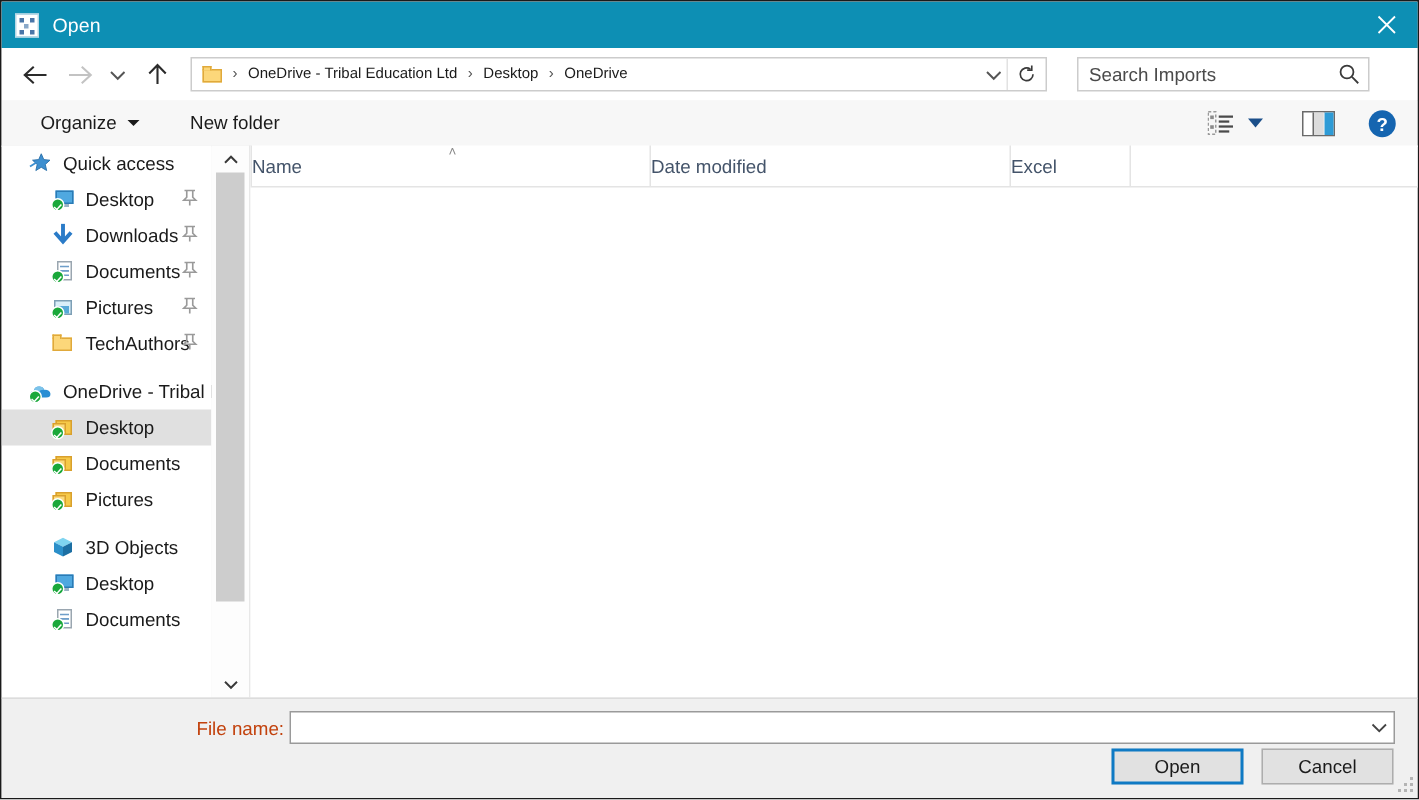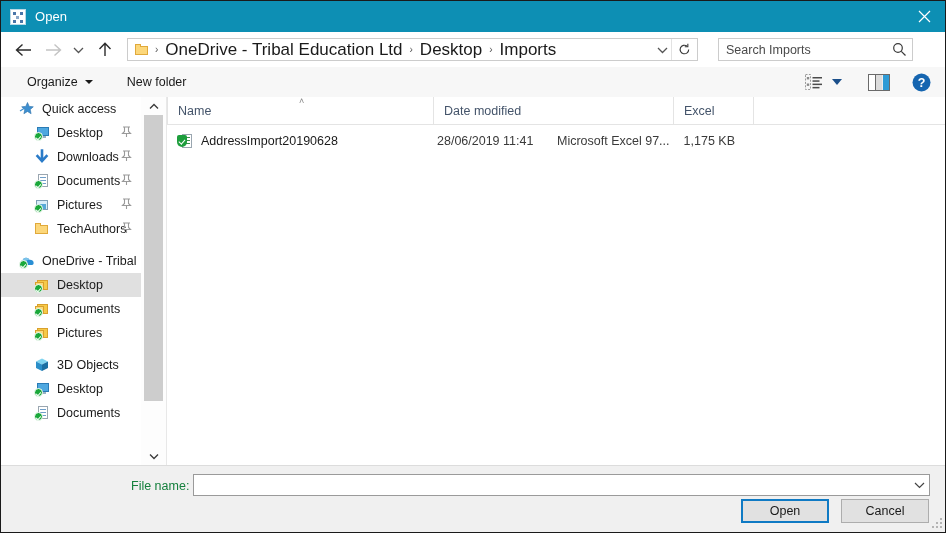--- a/index.html
+++ b/index.html
@@ -96,21 +96,21 @@
     display: flex;
     align-items: center;
     position: relative;
   }
   .addr-folder-icon {
     width: 16px; height: 13px;
     margin-left: 6px;
     position: relative;
   }
   .crumb {
-    font-size: 17px;
+    font-size: 10px;
     color: #1a1a1a;
     padding: 0 2px;
     white-space: nowrap;
   }
   .crumb-sep {
     color: #555;
     font-size: 10px;
     padding: 0 5px;
     user-select: none;
   }
@@ -376,21 +376,20 @@
   .col-h {
     position: absolute;
     top: 0;
     height: 27px;
     display: flex;
     align-items: center;
     font-size: 12.5px;
     color: #44546a;
     box-sizing: border-box;
     border-left: 1px solid #e4e4e4;
-    padding-left: 10px;
   }
   .col-h:first-child { border-left: none; }
   .sort-ind {
     position: absolute;
     left: 132px; top: 0px;
     font-size: 9px;
     color: #8a8a8a;
     line-height: 9px;
   }
   .file-row {
@@ -416,21 +415,21 @@
     position: absolute;
     left: 0; top: 464px;
     width: 946px; height: 67px;
     background: #f0f0f0;
     border-top: 1px solid #dcdcdc;
   }
   .filename-label {
     position: absolute;
     left: 130px; top: 13px;
     font-size: 12.5px;
-    color: #15803d;
+    color: #c2410c;
   }
   .filename-field {
     position: absolute;
     left: 192px; top: 8px;
     width: 737px; height: 22px;
     background: #ffffff;
     border: 1px solid #9a9a9a;
     box-sizing: border-box;
     display: flex;
     align-items: center;
@@ -525,21 +524,21 @@
       </svg>
     </div>
 
     <div class="addressbar">
       <div class="ic ic-folder-y addr-folder-icon"></div>
       <span class="crumb-sep">›</span>
       <span class="crumb">OneDrive - Tribal Education Ltd</span>
       <span class="crumb-sep">›</span>
       <span class="crumb">Desktop</span>
       <span class="crumb-sep">›</span>
-      <span class="crumb">Imports</span>
+      <span class="crumb">OneDrive</span>
 
       <div class="addr-drop">
         <svg width="11" height="8" viewBox="0 0 11 8">
           <path d="M1 2 L5.5 6.5 L10 2" stroke="#555555" stroke-width="1.3" fill="none"></path>
         </svg>
       </div>
       <div class="addr-refresh">
         <svg width="13" height="13" viewBox="0 0 14 14">
           <path d="M11.5 7 A4.6 4.6 0 1 1 9.6 3.3" stroke="#3a3a3a" stroke-width="1.2" fill="none"></path>
           <path d="M10.6 0.8 L10.6 4 L7.3 4" stroke="#3a3a3a" stroke-width="1.2" fill="none"></path>
@@ -746,33 +745,20 @@
 
   <div class="pane-right">
     <div class="col-headers">
       <div class="sort-ind">˄</div>
       <div class="col-h" style="left:0px;width:266px;">Name</div>
       <div class="col-h" style="left:266px;width:120px;">Date modified</div>
       <div class="col-h" style="left:506px;width:80px;">Excel</div>
       <div class="col-h" style="left:586px;width:60px;"></div>
     </div>
 
-    <div class="file-row">
-      <div class="cell" style="left:10px;width:256px;">
-        <span class="ic-excel">
-          <span class="sheet"></span>
-            <span class="rows"></span>
-            <span class="shield"></span>
-        </span>
-        <span class="file-name-txt">AddressImport20190628</span>
-      </div>
-      <div class="cell muted" style="left:270px;width:116px;">28/06/2019 11:41</div>
-      <div class="cell muted" style="left:390px;width:120px;">Microsoft Excel 97...</div>
-      <div class="cell muted right" style="left:506px;width:62px;">1,175 KB</div>
-    </div>
   </div>
 
   <div class="footer">
     <div class="filename-label">File name:</div>
 
     <div class="filename-field">
       <input type="text" value="" placeholder="" style="">
       <span class="filename-drop">
         <svg width="11" height="8" viewBox="0 0 11 8">
           <path d="M1 2 L5.5 6.5 L10 2" stroke="#444444" stroke-width="1.2" fill="none"></path>

